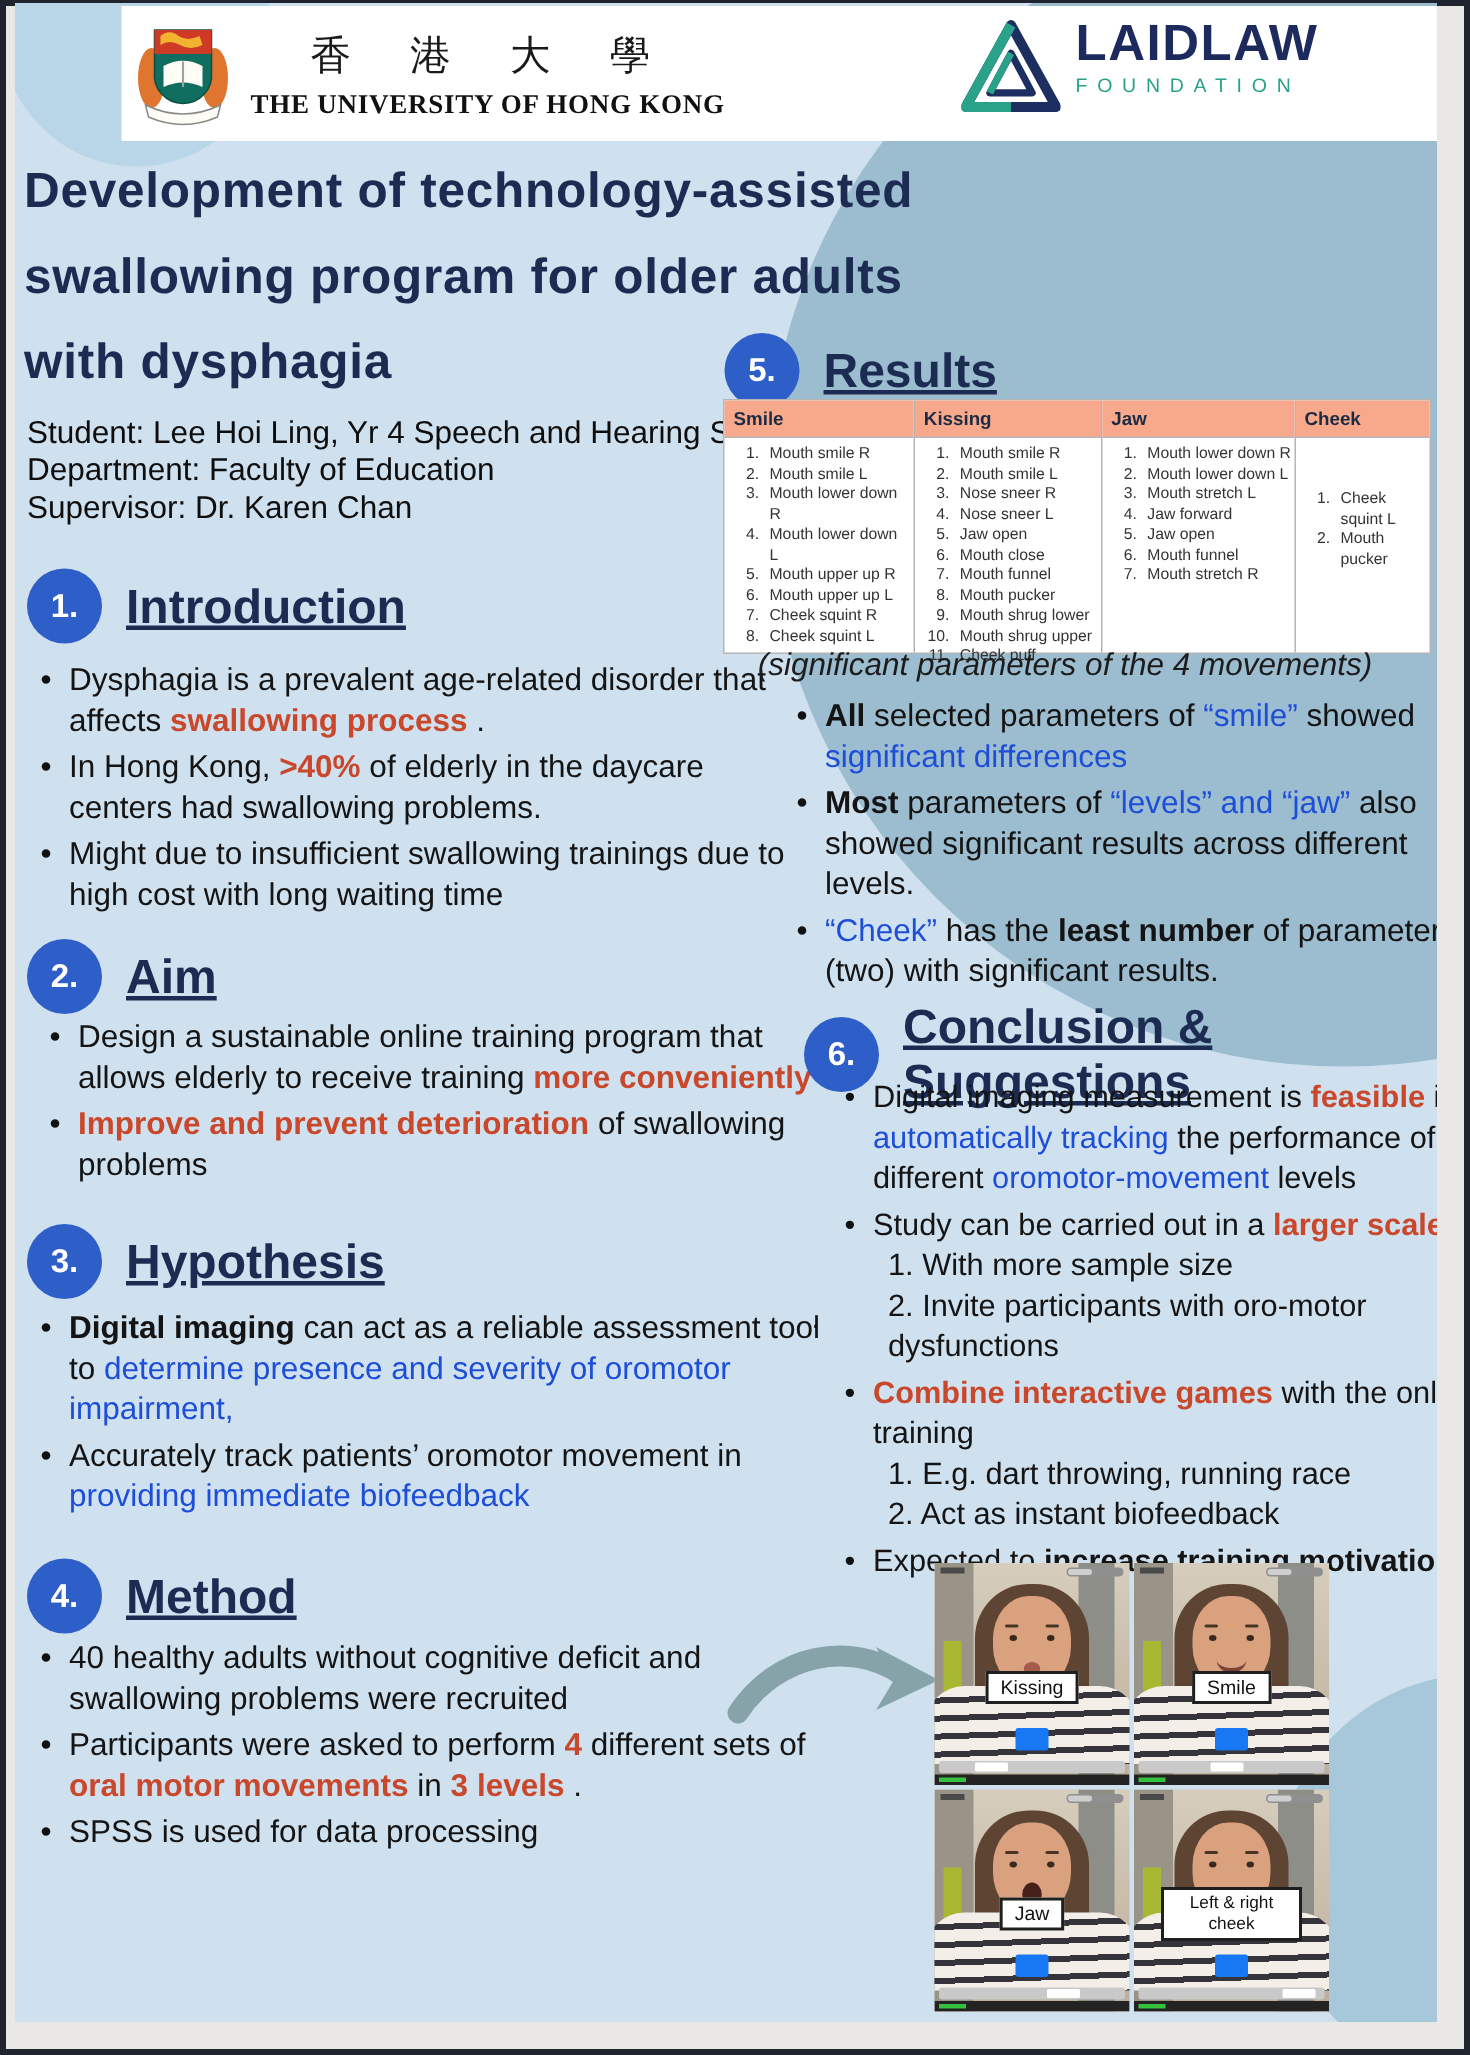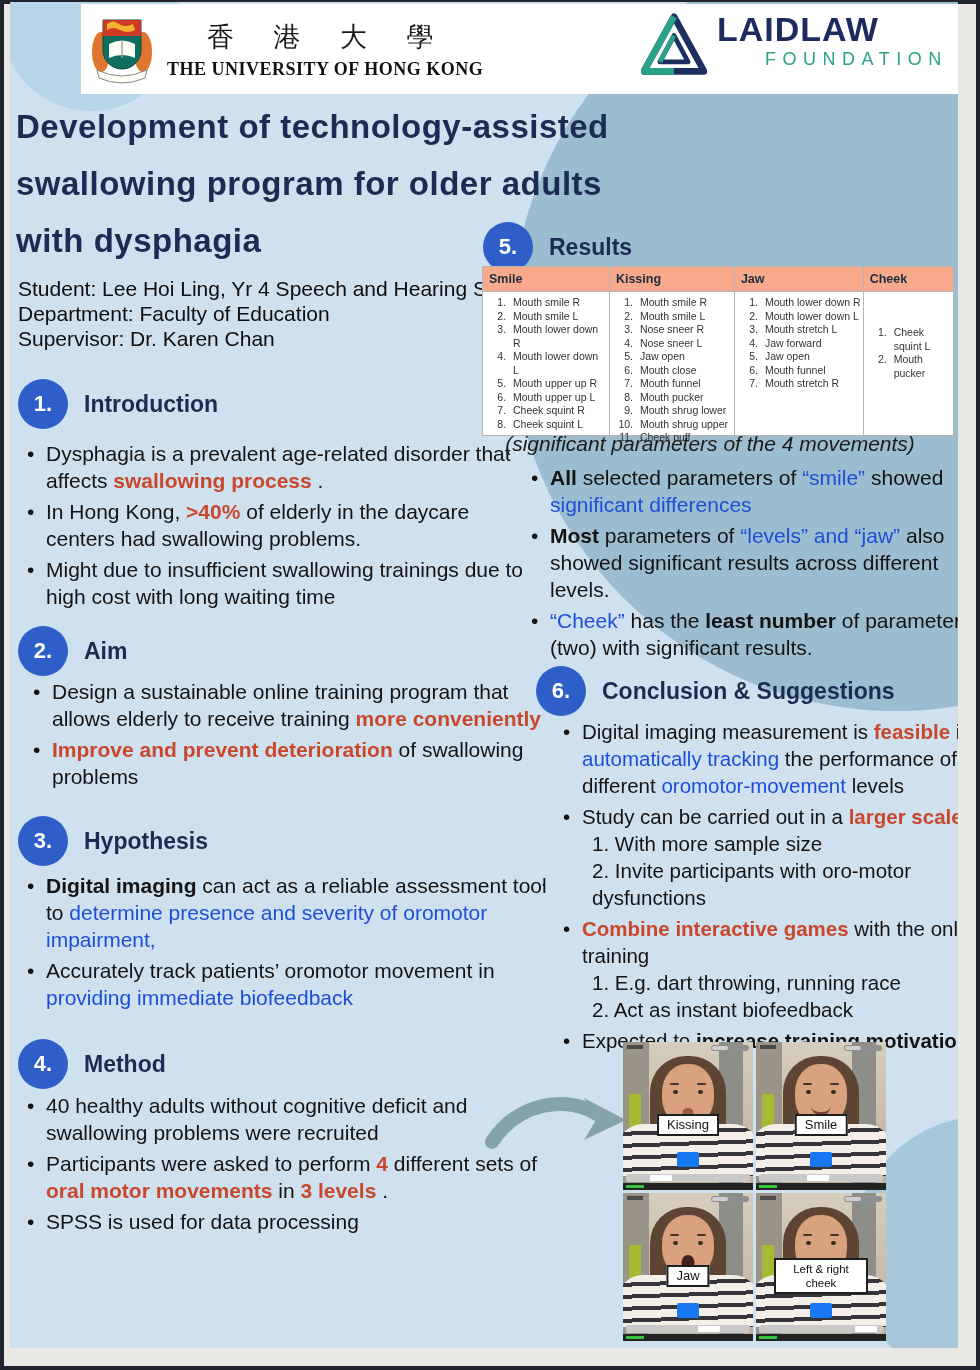--- a/index.html
+++ b/index.html
@@ -15,32 +15,32 @@
 
   
   .header{position:absolute;left:71px;top:2px;width:877px;height:90px;background:#ffffff;display:flex;align-items:center;}
   .hku-block{display:flex;align-items:center;margin-left:10px;}
   .hku-text{margin-left:14px;}
   .hku-cn{font-size:27px;letter-spacing:16px;color:#1a1a1a;white-space:nowrap;margin-left:40px;}
   .hku-en{font-family:"Liberation Serif", serif;font-weight:bold;font-size:18px;color:#111;letter-spacing:.5px;margin-top:4px;}
   .laidlaw-block{position:absolute;left:560px;top:8px;display:flex;}
   .laidlaw-text{margin-left:10px;}
   .laidlaw-name{font-size:34px;font-weight:bold;color:#1d2a5e;letter-spacing:1px;line-height:1;}
-  .laidlaw-sub{font-size:18px;color:#2aa189;letter-spacing:6.5px;margin-top:3px;margin-left:48px;}
+  .laidlaw-sub{font-size:13px;color:#2aa189;letter-spacing:6.5px;margin-top:3px;}
 
   
   .title{position:absolute;left:6px;top:96px;width:920px;font-size:33px;font-weight:bold;
          color:#1c2b52;line-height:57px;letter-spacing:.5px;}
   .meta{position:absolute;left:8px;top:274px;font-size:21px;color:#0e0e0e;line-height:25px;}
 
   
   .sec-head{position:absolute;display:flex;align-items:center;}
   .num-circle{width:50px;height:50px;border-radius:50%;background:#2e5ec8;color:#fff;
               display:flex;align-items:center;justify-content:center;font-size:22px;font-weight:bold;flex:0 0 auto;}
-  .sec-title{margin-left:16px;font-size:23px;font-weight:bold;color:#1c2b52;}
+  .sec-title{margin-left:16px;font-size:32px;font-weight:bold;color:#1c2b52;text-decoration:underline;}
 
   
   ul.bullets{position:absolute;list-style:none;margin:0;padding:0 0 0 24px;font-size:21px;line-height:27px;color:#141414;}
   ul.bullets li{position:relative;margin-bottom:4px;}
   ul.bullets li::before{content:"\2022";position:absolute;left:-19px;top:0;color:#111;}
   .sg-b{font-weight:bold;}
   .sg-rb{font-weight:bold;color:#c9472b;}
   .sg-r{color:#1d4ed8;}
   .sub-item{margin-left:10px;}
 

